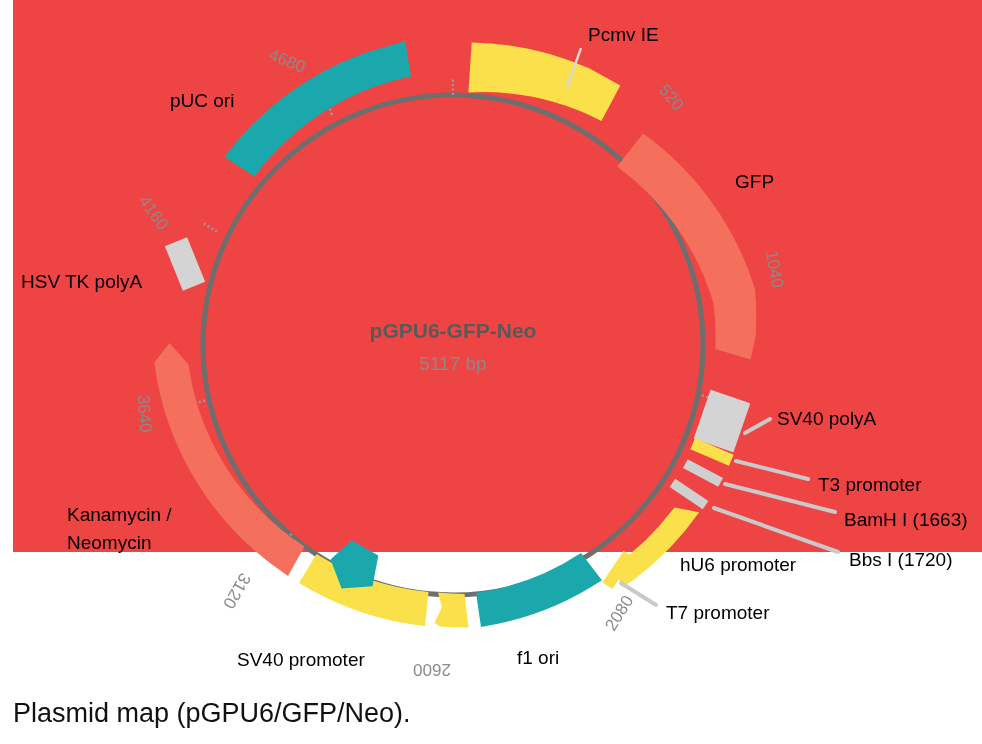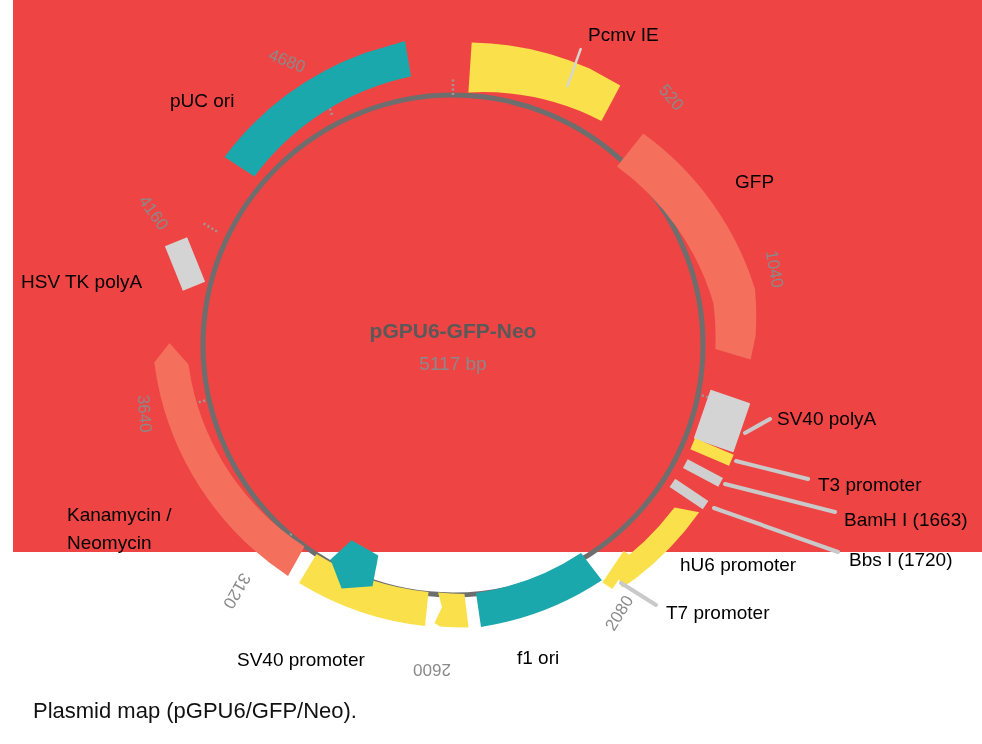--- a/index.html
+++ b/index.html
@@ -45,24 +45,24 @@
     font-weight: bold;
     fill: #595959;
   }
   .center-sub {
     font-family: "Liberation Sans", sans-serif;
     font-size: 19px;
     fill: #8a8a8a;
   }
   .caption {
     position: absolute;
-    left: 20px;
+    left: 0;
     top: 698px;
     font-family: "Liberation Sans", sans-serif;
-    font-size: 22px;
+    font-size: 27px;
     color: #111111;
     white-space: nowrap;
   }
   .leader {
     stroke: #c9c9c9;
     stroke-width: 4;
     stroke-linecap: round;
     fill: none;
   }
   .backbone {

